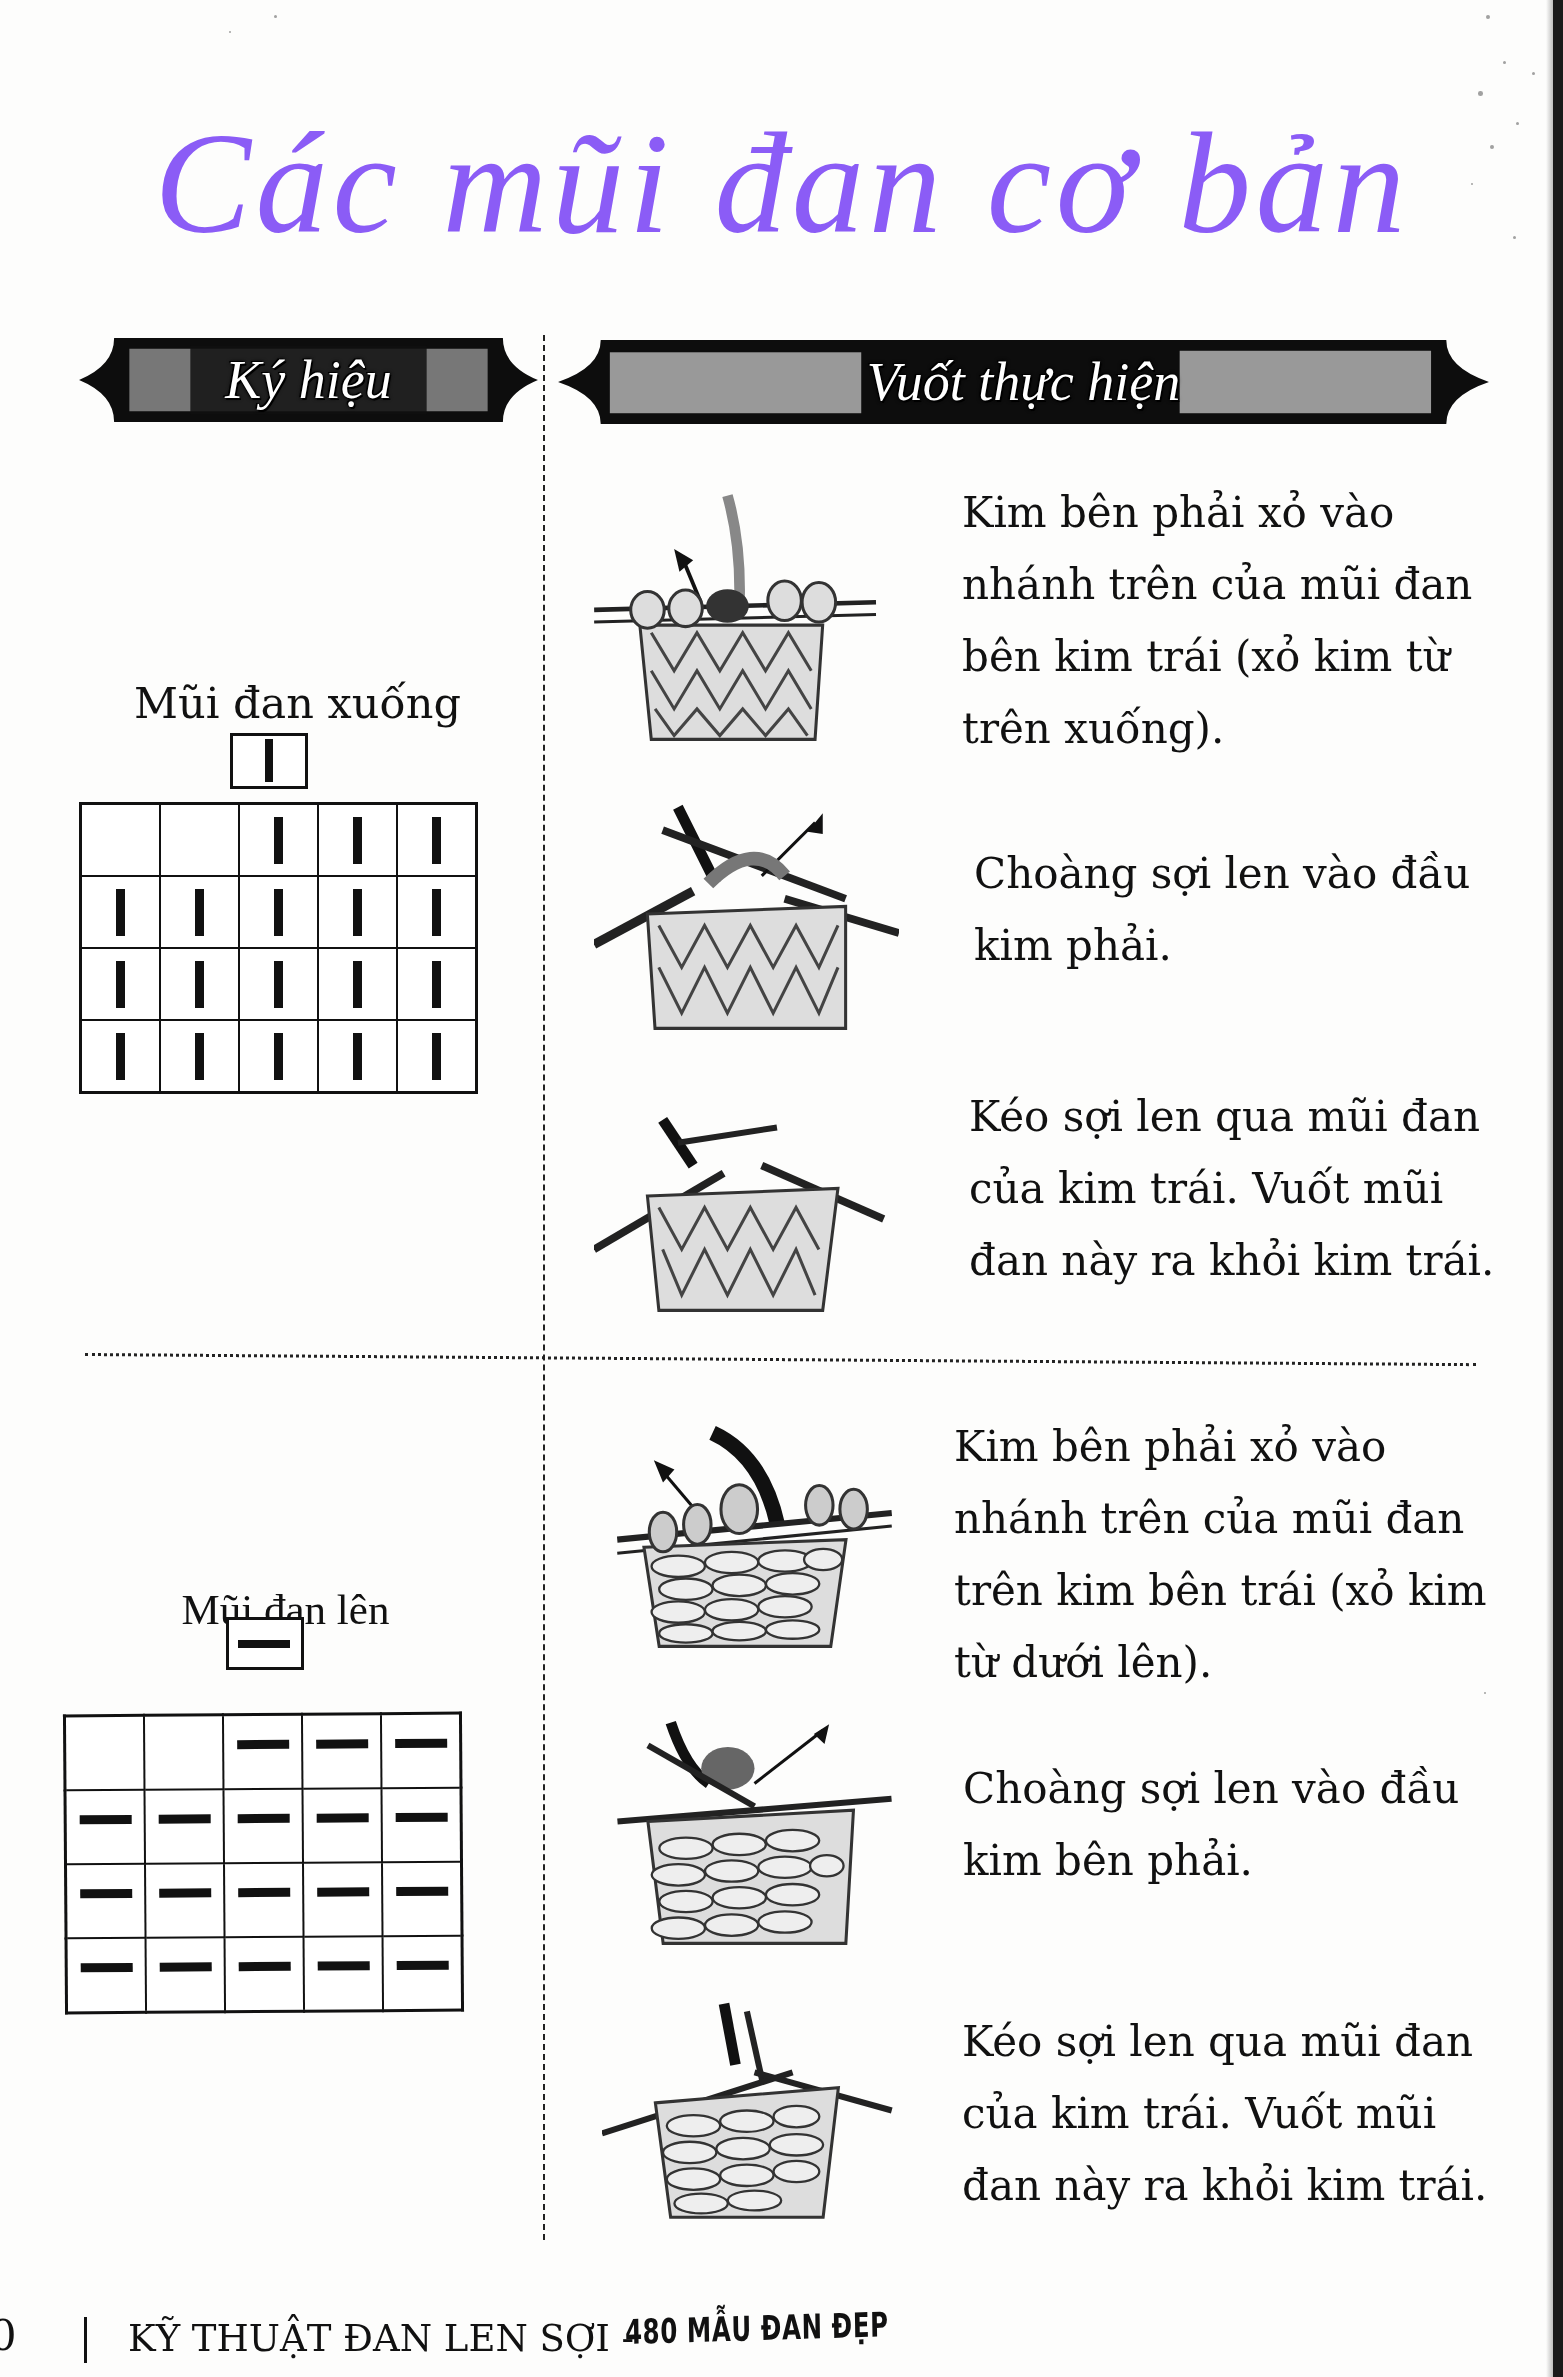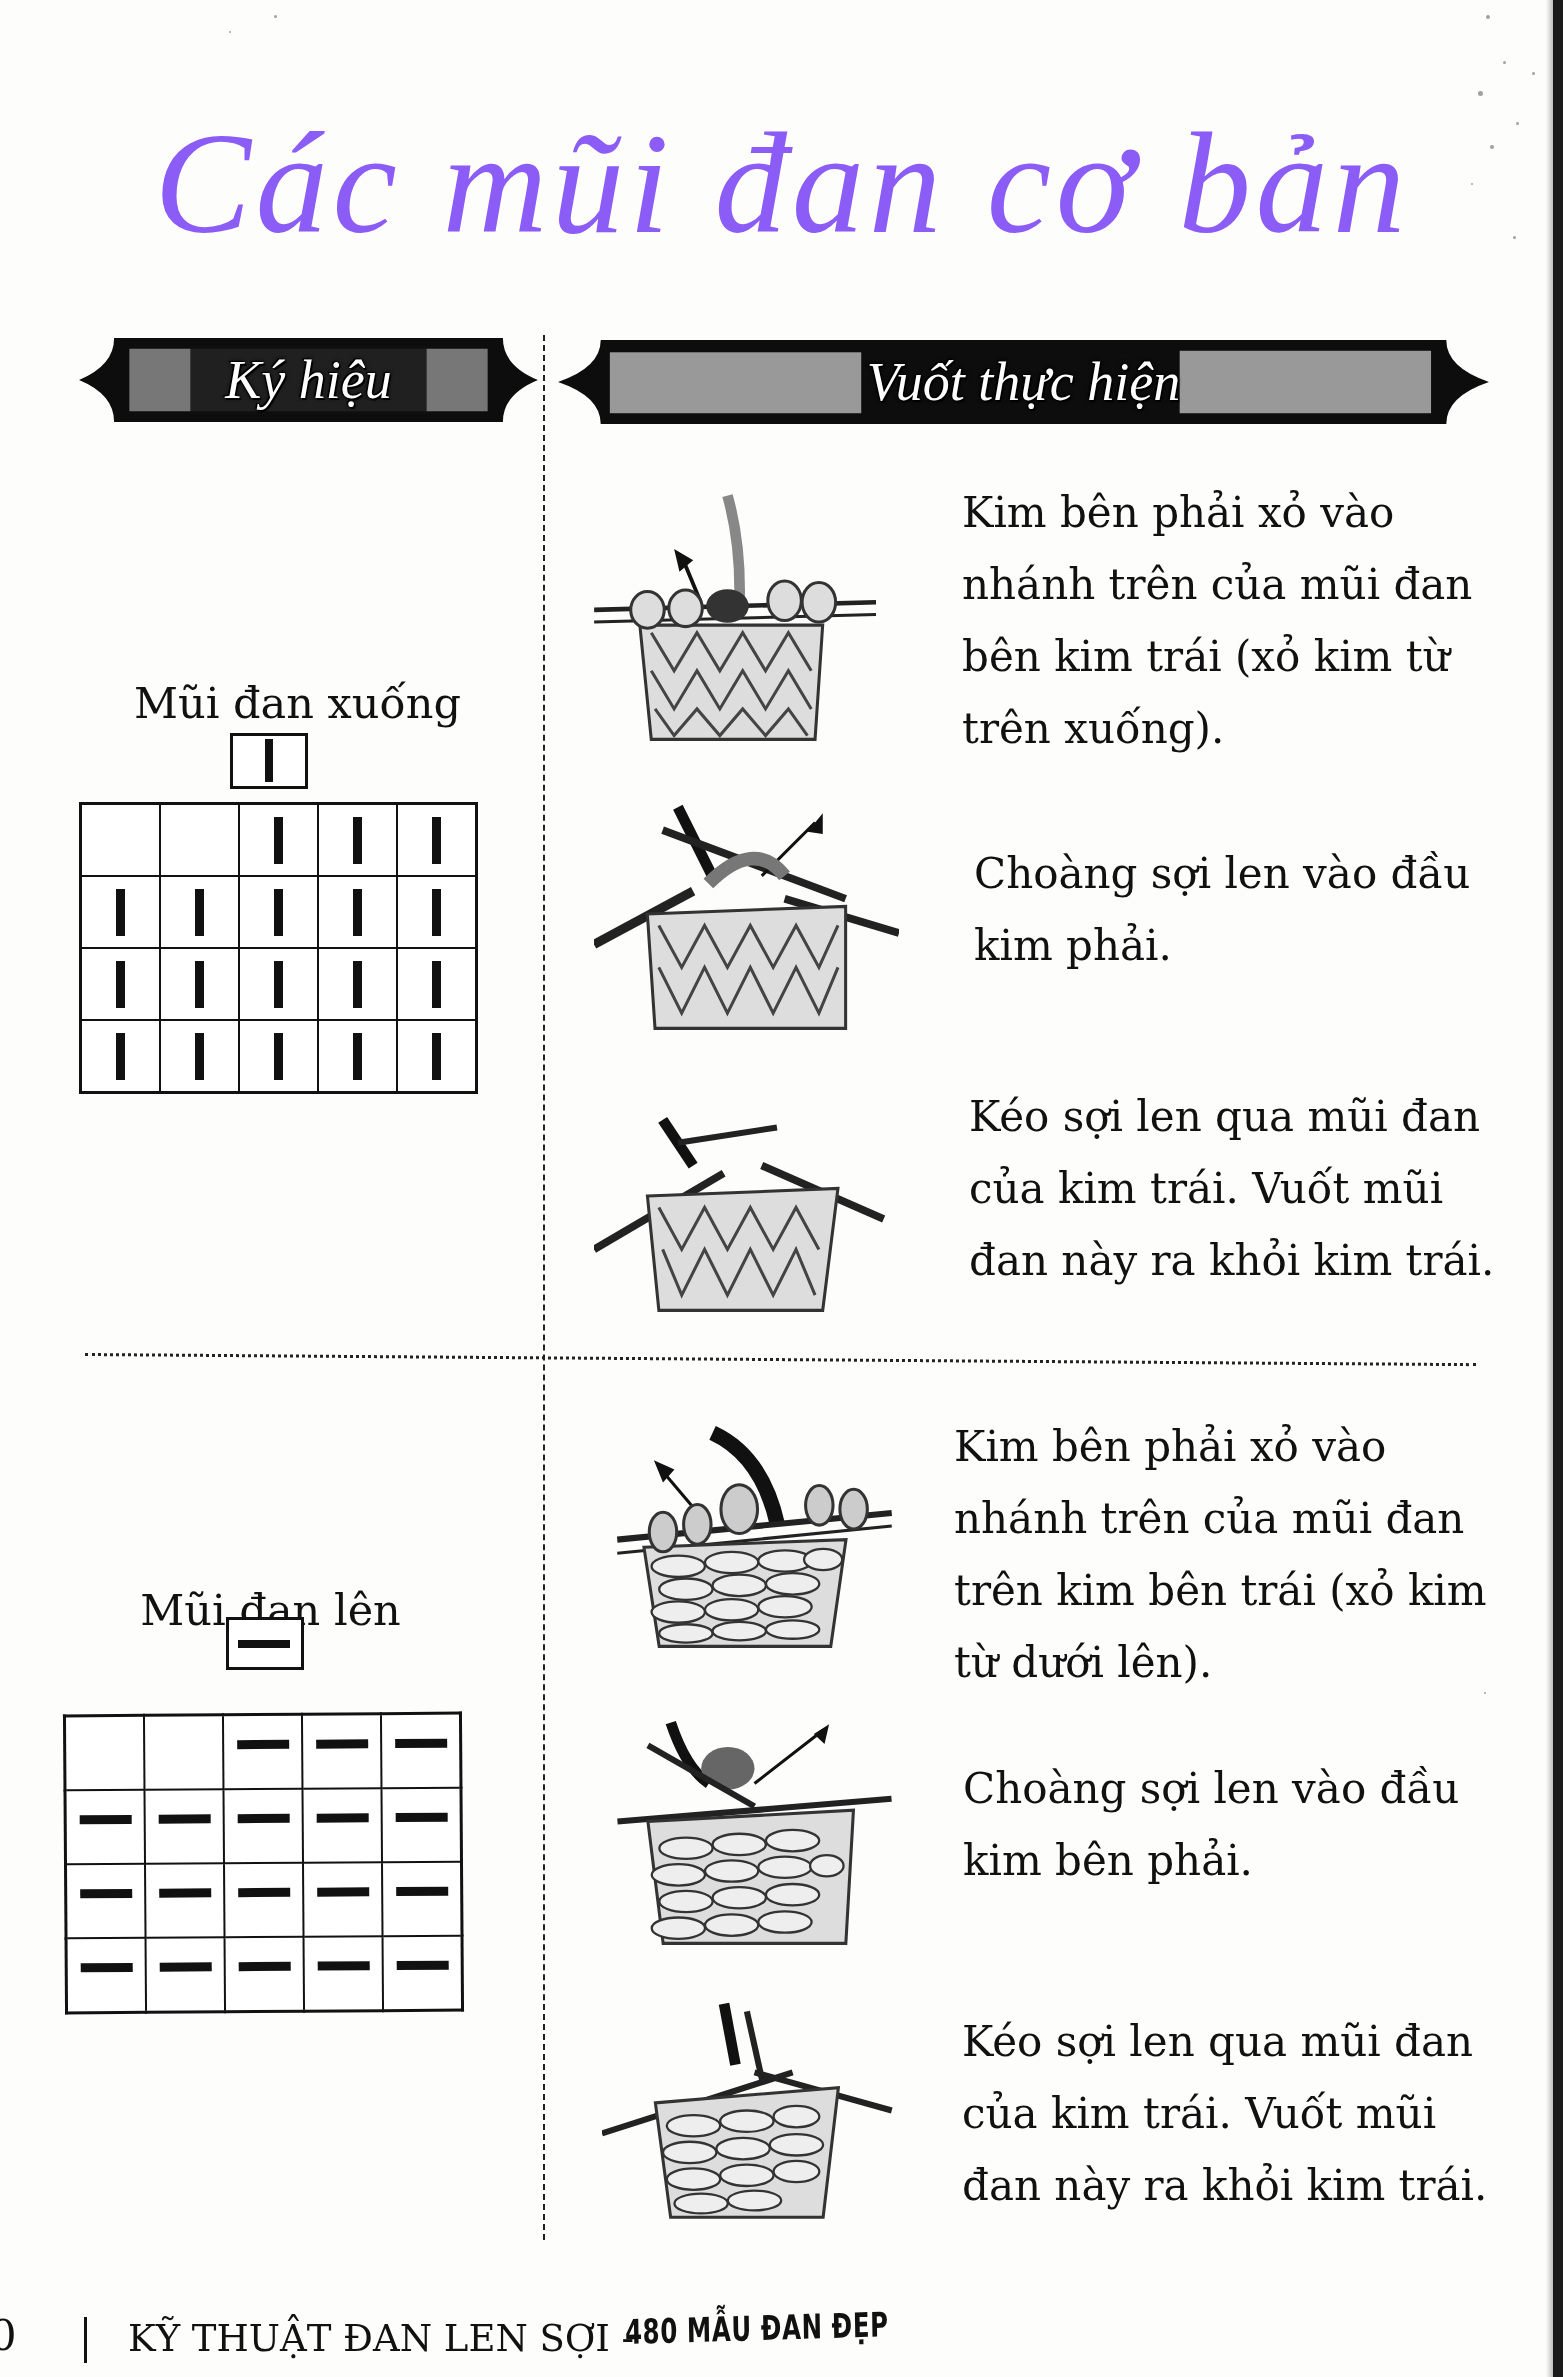--- a/index.html
+++ b/index.html
@@ -235,21 +235,21 @@
       <g stroke="#444" stroke-width="4" fill="none">
         <path d="M85 145 L115 200 L145 145 L175 200 L205 145 L235 200 L265 145 L295 200"></path>
         <path d="M90 200 L115 260 L145 200 L175 260 L205 200 L235 260 L265 200 L290 260"></path>
       </g>
     </svg>
   </div>
   <div class="step-text" style="left:969px;top:1081px;width:533px;">Kéo sợi len qua mũi đan của kim trái. Vuốt mũi đan này ra khỏi kim trái.</div>
 </div>
 
 <div>
-  <div class="stitch-name" style="left:84px;top:1539px;width:373px;">Mũi đan lên</div>
+  <div class="stitch-name" style="left:99px;top:1539px;width:373px;font-family:Liberation Serif, serif;">Mũi đan lên</div>
 
   <div class="legend-box" style="left:226px;top:1617px;width:72px;height:47px;">
     <div class="mark" style="left:9.1px;top:20px;width:52px;height:7.6px;"></div>
   </div>
 
   <table class="chart purl" style="left:64px;top:1713px;transform:rotate(-0.4deg);">
     <tbody id="purl-chart-body">
         <tr>
           <td></td>
           <td></td>

